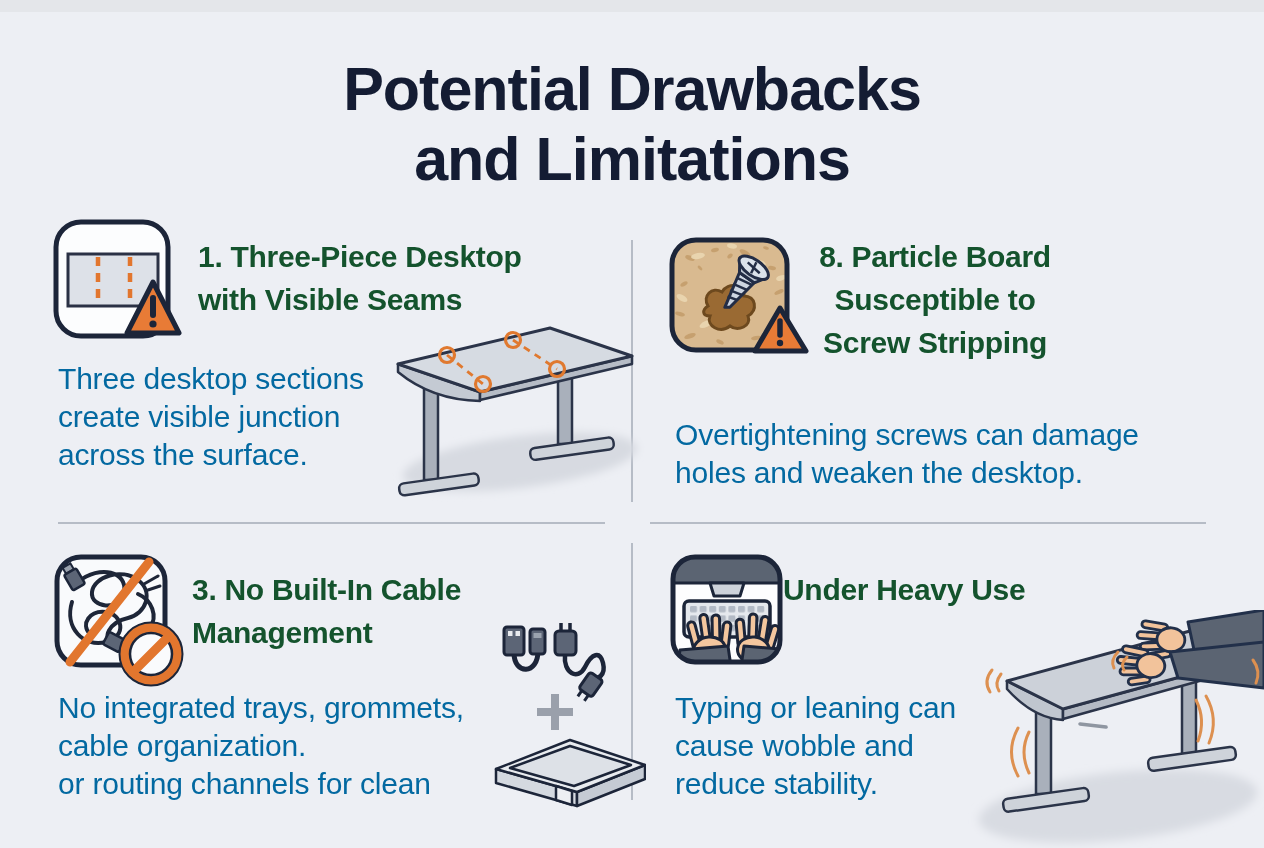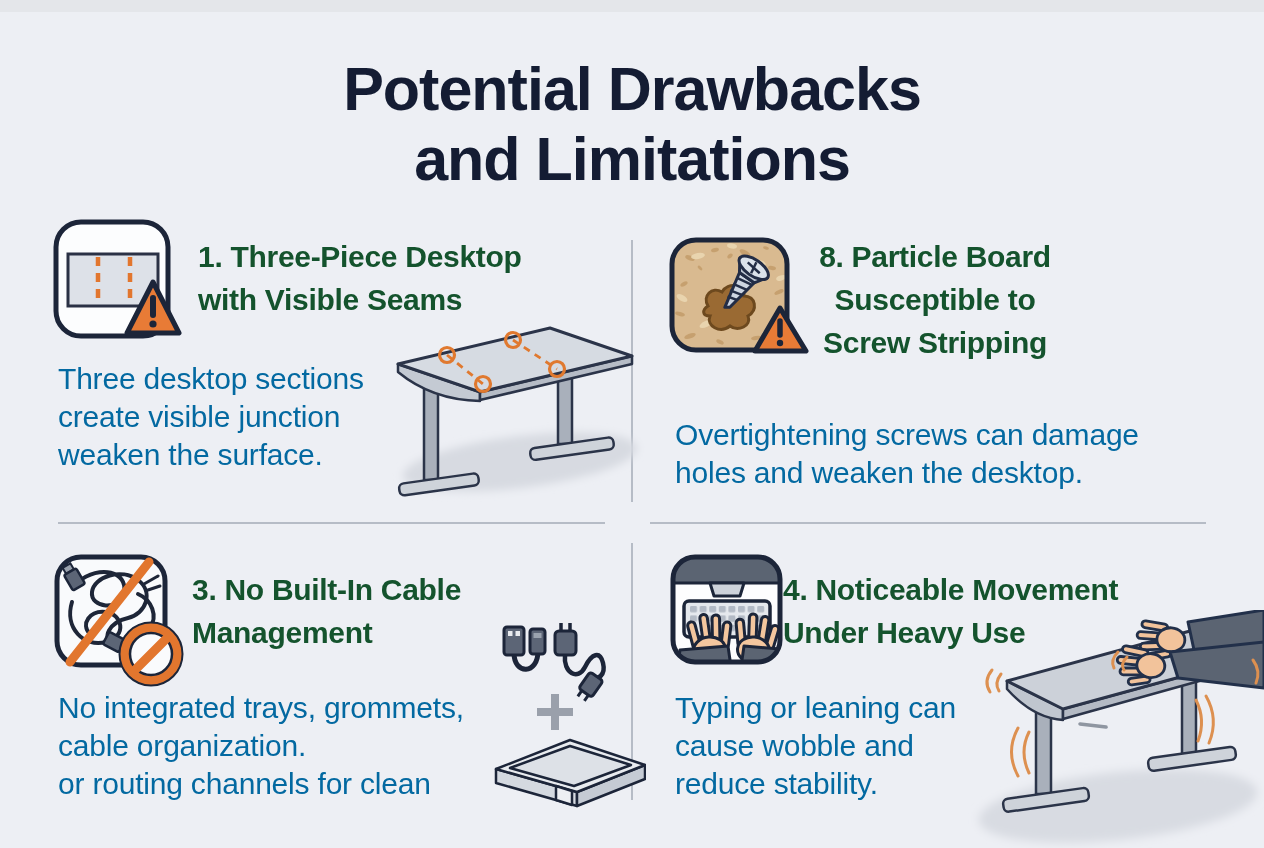--- a/index.html
+++ b/index.html
@@ -58,21 +58,21 @@
       <circle cx="105" cy="108" r="3.6" fill="#1c2539"></circle>
     </svg>
   </div>
   <div class="heading hd1">
     <div>1. Three-Piece Desktop</div>
     <div>with Visible Seams</div>
   </div>
   <div class="body-text bd1">
     <div>Three desktop sections</div>
     <div>create visible junction</div>
-    <div>weaken the surface.</div>
+    <div>across the surface.</div>
   </div>
   <div class="illus il-desk1">
     <svg width="265" height="200" viewBox="0 0 265 200">
       <defs>
           <filter id="soft1" x="-40%" y="-40%" width="180%" height="180%">
             <feGaussianBlur stdDeviation="4"></feGaussianBlur>
           </filter>
         </defs>
       <ellipse cx="140" cy="158" rx="118" ry="26" fill="#d7dae1" filter="url(#soft1)" transform="rotate(-7 140 158)"></ellipse>
 
@@ -255,21 +255,20 @@
         <rect x="23" y="55" width="77" height="28" fill="url(#keys)"></rect>
         <use href="#hand5" transform="translate(43,94) rotate(-5)"></use>
         <use href="#hand5" transform="translate(88,94) rotate(5)"></use>
         <polygon points="14,100 62,96 66,124 10,128" fill="#5b6472" stroke="#1c2539" stroke-width="3" stroke-linejoin="round"></polygon>
         <polygon points="78,96 126,100 130,128 74,124" fill="#5b6472" stroke="#1c2539" stroke-width="3" stroke-linejoin="round"></polygon>
       </g>
       <rect x="7" y="7" width="107" height="105" rx="22" fill="none" stroke="#1c2539" stroke-width="5"></rect>
     </svg>
   </div>
   <div class="heading hd4">
-    <div>4. Noticeable Movement</div>
     <div>Under Heavy Use</div>
   </div>
   <div class="body-text bd4">
     <div>Typing or leaning can</div>
     <div>cause wobble and</div>
     <div>reduce stability.</div>
   </div>
   <div class="illus il-desk2">
     <svg width="316" height="250" viewBox="0 0 316 250">
       <defs>

